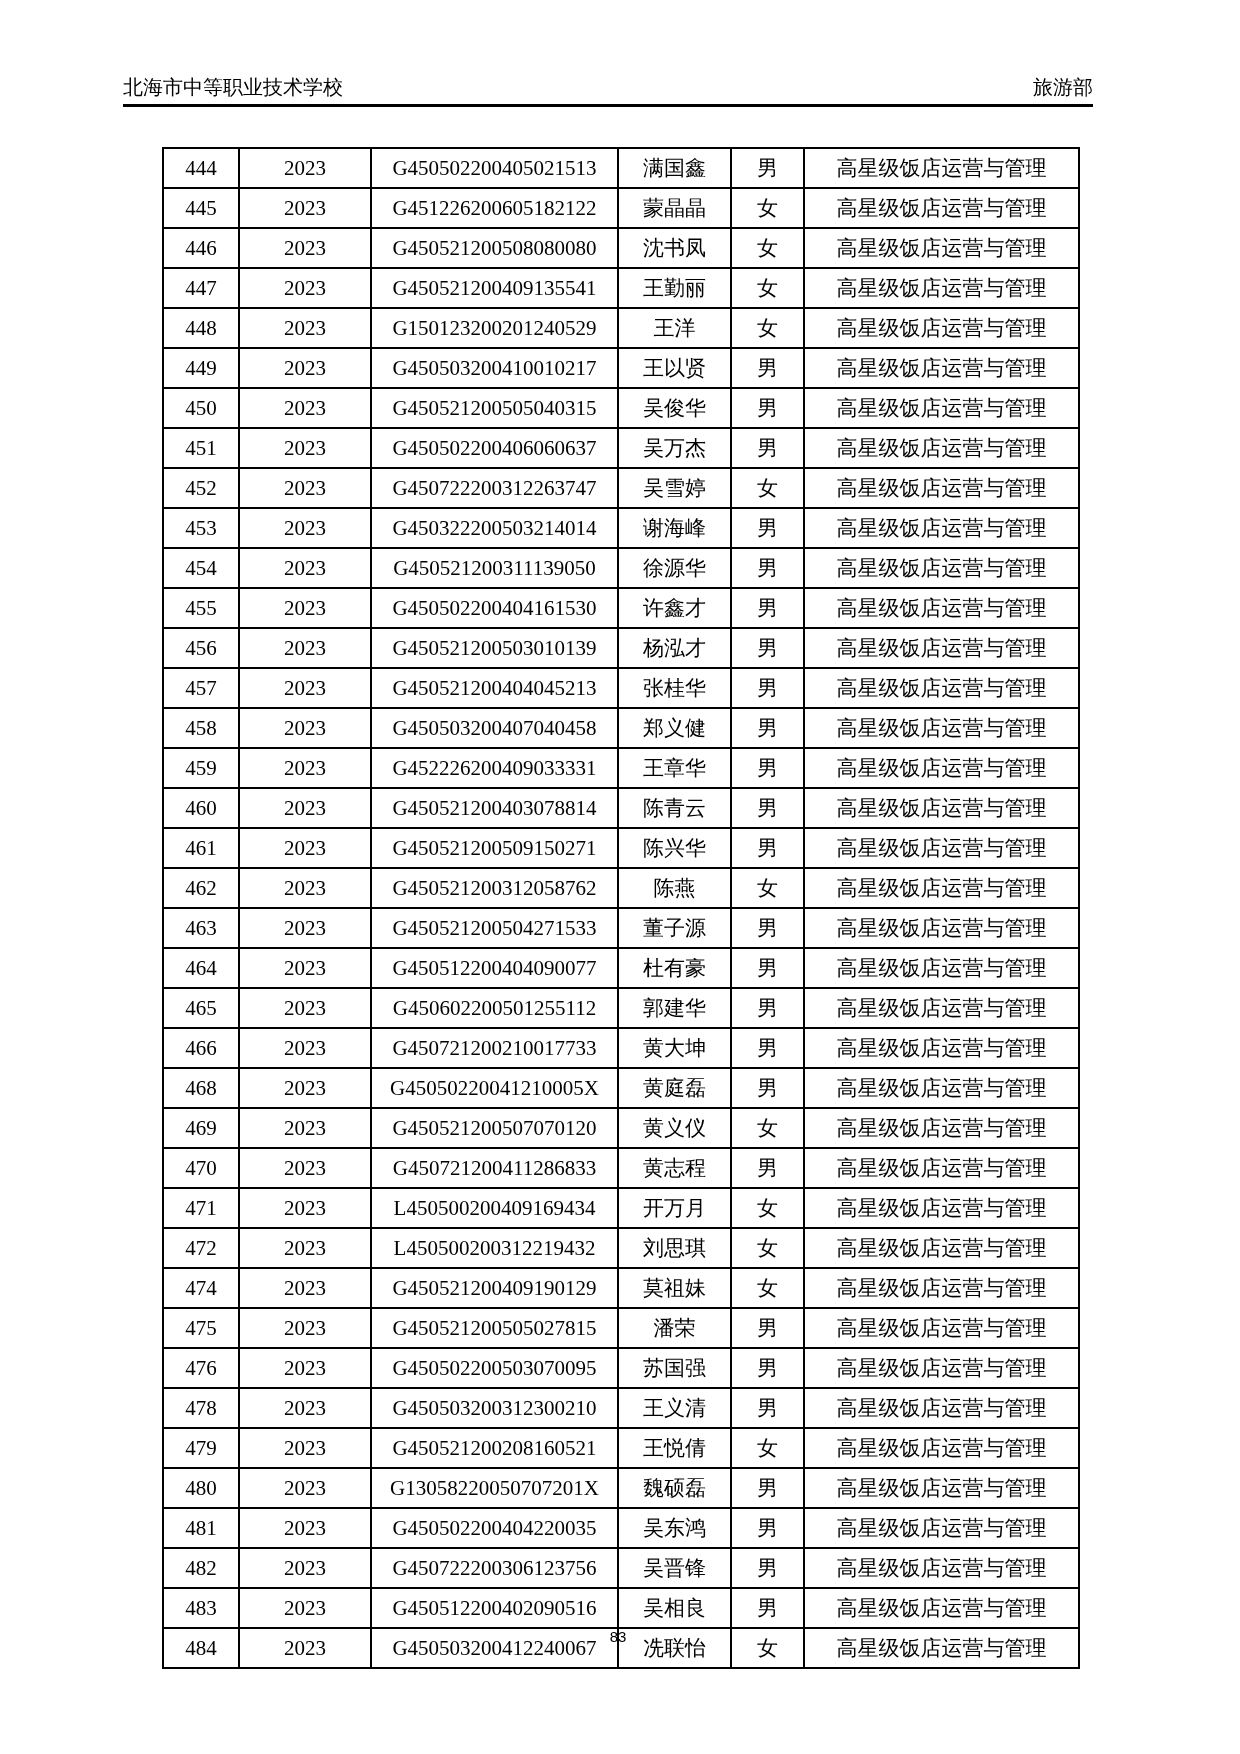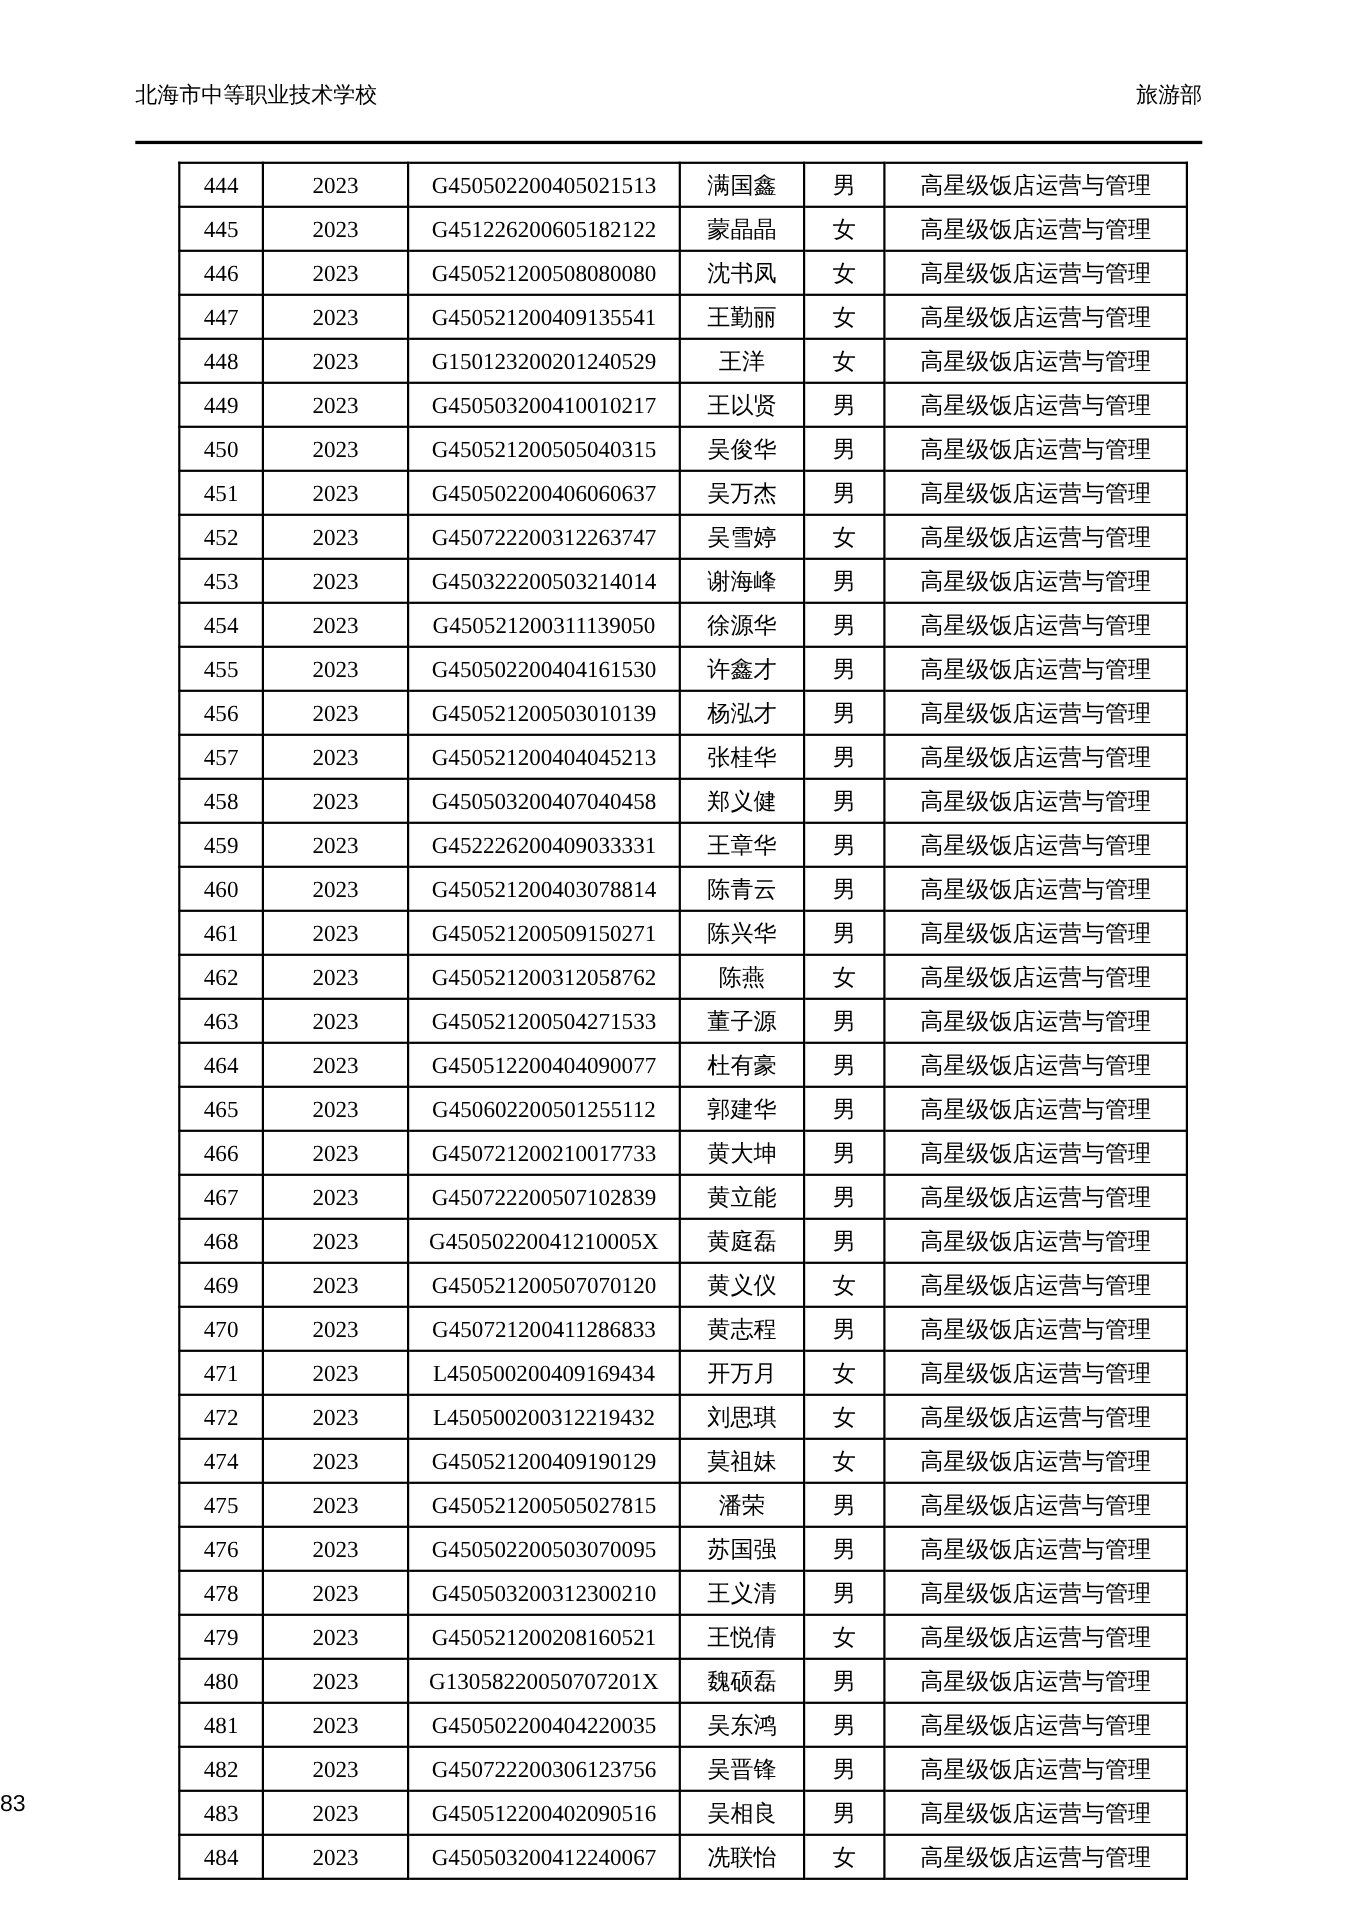--- a/index.html
+++ b/index.html
@@ -11,21 +11,21 @@
     position: relative;
     overflow: hidden;
   }
   .page { position: absolute; inset: 0; background: #ffffff; }
 
   .header {
     position: absolute;
     left: 123px; top: 74px; width: 970px;
     display: flex; justify-content: space-between; align-items: flex-start;
     font-size: 20px; line-height: 26px;
-    padding-bottom: 28px;
+    padding-bottom: 4px;
     border-bottom: 3px solid #000000;
   }
 
   .student-table {
     position: absolute;
     left: 162px; top: 147px;
     width: 916px;
     border-collapse: collapse;
     table-layout: fixed;
   }
@@ -42,23 +42,23 @@
   .col-num   { width: 76px; }
   .col-year  { width: 132px; }
   .col-id    { width: 247px; }
   .col-name  { width: 113px; }
   .col-sex   { width: 73px; }
   .col-major { width: 275px; }
 
   .footer {
     position: absolute;
     left: 0; top: 1628px; width: 1236px;
-    text-align: left;
+    text-align: center;
     font-family: "Liberation Sans", "DejaVu Sans", sans-serif;
-    font-size: 21px;
+    font-size: 15px;
     color: #000000;
   }
 </style>
 </head>
 <body>
 
 <div class="page">
 
   <div class="header">
     <span>北海市中等职业技术学校</span>
@@ -253,28 +253,20 @@
         </tr>
         <tr>
           <td>466</td>
           <td>2023</td>
           <td>G450721200210017733</td>
           <td>黄大坤</td>
           <td>男</td>
           <td>高星级饭店运营与管理</td>
         </tr>
         <tr>
-          <td>467</td>
-          <td>2023</td>
-          <td>G450722200507102839</td>
-          <td>黄立能</td>
-          <td>男</td>
-          <td>高星级饭店运营与管理</td>
-        </tr>
-        <tr>
           <td>468</td>
           <td>2023</td>
           <td>G45050220041210005X</td>
           <td>黄庭磊</td>
           <td>男</td>
           <td>高星级饭店运营与管理</td>
         </tr>
         <tr>
           <td>469</td>
           <td>2023</td>

